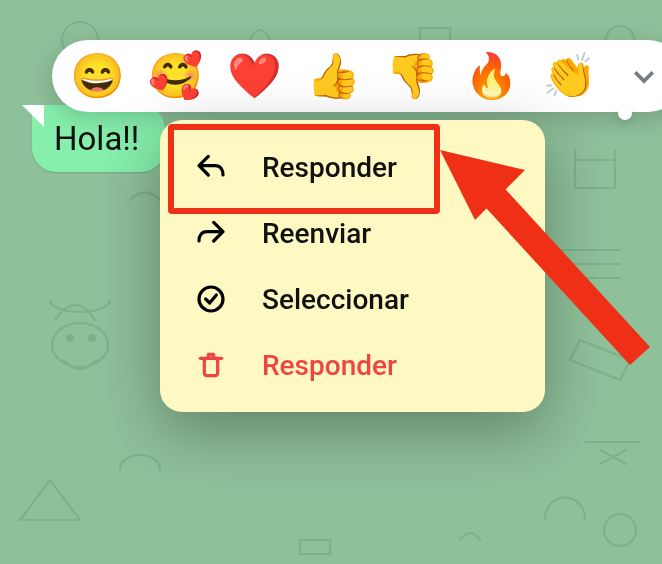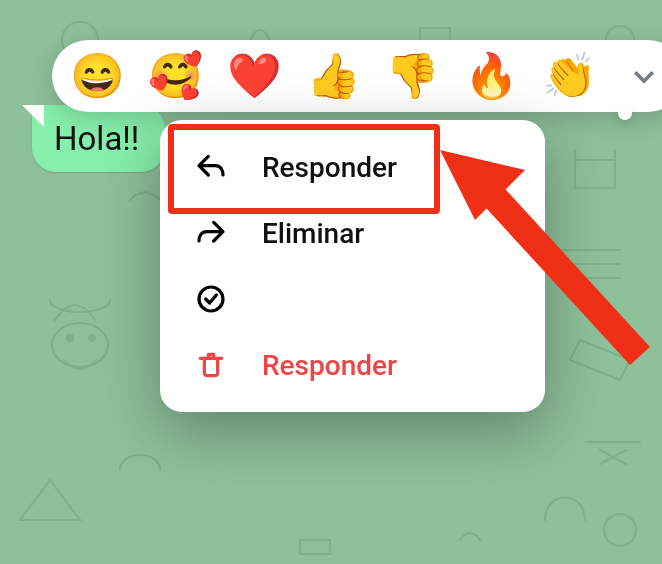--- a/index.html
+++ b/index.html
@@ -66,21 +66,21 @@
     right:52px;bottom:-8px;
     width:14px;height:14px;border-radius:50%;
     background:#fff;
     box-shadow:0 4px 10px rgba(0,0,0,.12);
   }
   
   .menu{
     position:absolute;
     left:160px;top:120px;
     width:385px;
-    background:#ffffff;
+    background:#fef9c3;
     border-radius:22px;
     box-shadow:0 18px 60px rgba(0,0,0,.32);
     padding:14px 0;
   }
   .menu-item{
     display:flex;
     align-items:center;
     gap:34px;
     padding:16px 34px;
     font-size:28px;
@@ -177,29 +177,30 @@
         </svg>
     </span>
     <span>Responder</span>
   </div>
   <div class="menu-item">
     <span class="ico">
       <svg viewBox="0 0 24 24">
           <path d="M14 4l7 7-7 7M21 11H9c-4 0-6 3-6 7"></path>
         </svg>
     </span>
-    <span>Eliminar</span>
+    <span>Reenviar</span>
   </div>
   <div class="menu-item">
     <span class="ico">
       <svg viewBox="0 0 24 24">
           <circle cx="12" cy="12" r="9"></circle>
           <path d="M8 12l3 3 5-6"></path>
         </svg>
     </span>
+    <span>Seleccionar</span>
   </div>
   <div class="menu-item danger">
     <span class="ico">
       <svg viewBox="0 0 24 24">
           <path d="M4 7h16"></path>
           <rect x="7" y="7" width="10" height="13" rx="2"></rect>
           <path d="M10 4h4v3h-4z"></path>
         </svg>
     </span>
     <span>Responder</span>

